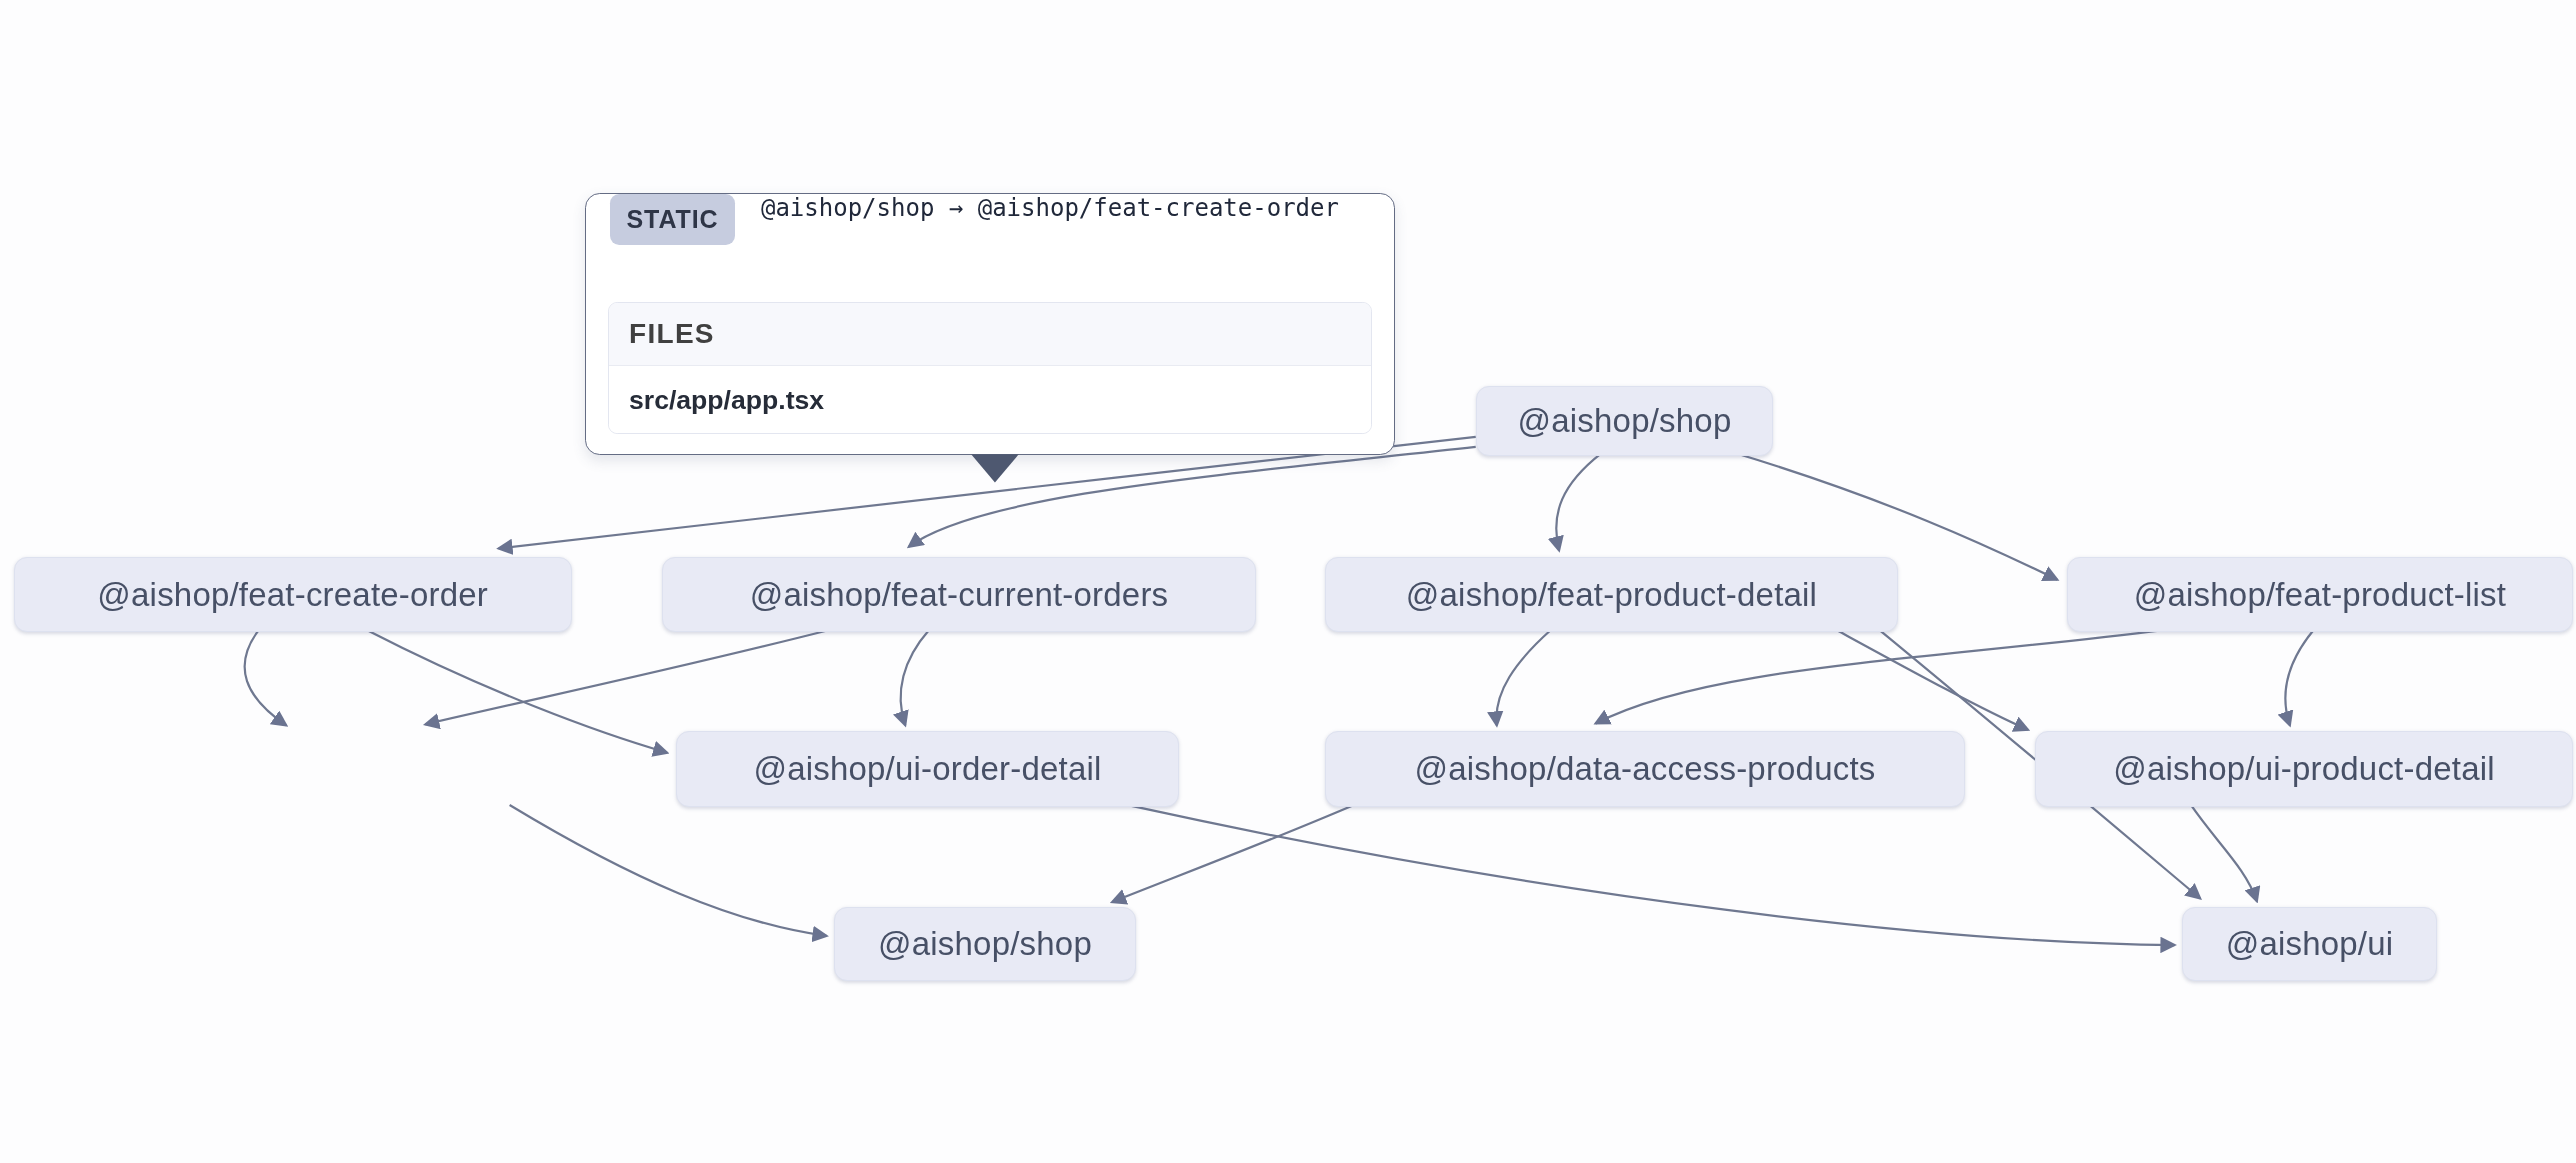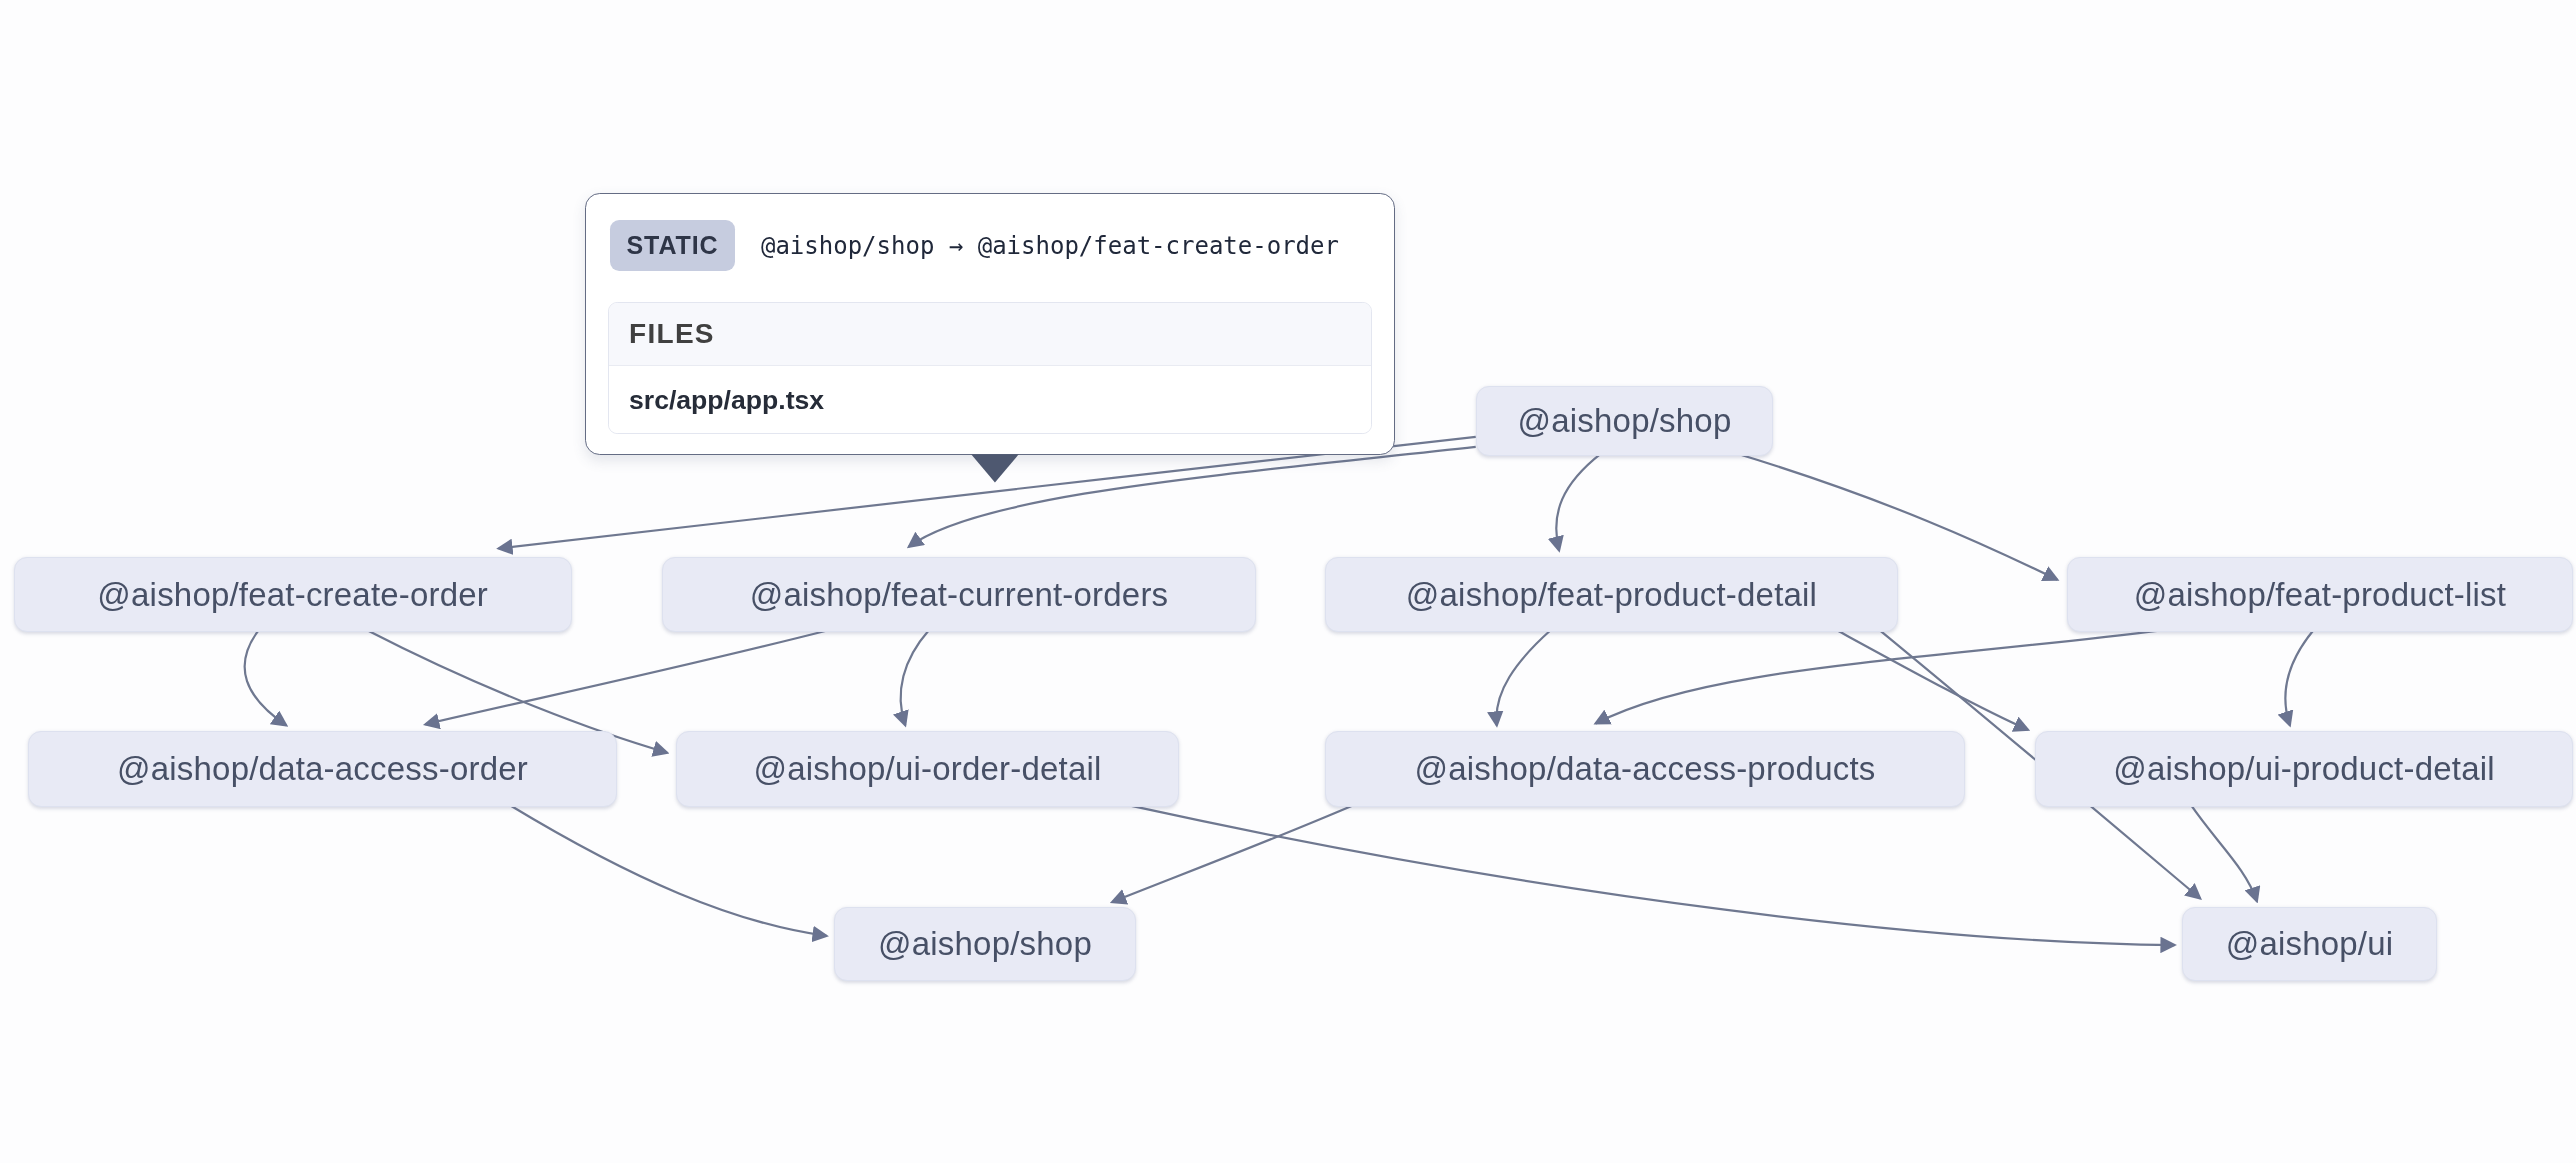--- a/index.html
+++ b/index.html
@@ -22,21 +22,21 @@
   }
   
   .tooltip{
     position:absolute;left:585px;top:193px;width:810px;height:262px;z-index:4;
     background:#ffffff;border:1.8px solid #646c84;border-radius:14.7px;
     box-shadow:0 5.5px 13px rgba(80,90,120,.14);
     box-sizing:border-box;
   }
   .tooltip-header{
     position:absolute;left:0;top:0;right:0;height:103px;
-    display:flex;align-items:center;gap:26px;padding:0 24px;box-sizing:border-box;
+    display:flex;align-items:flex-start;gap:26px;padding:0 24px;box-sizing:border-box;
   }
   .badge{
     background:#c6ccdf;color:#2e3547;border-radius:9.2px;
     padding:11px 16.5px;font-size:25px;font-weight:700;letter-spacing:0.9px;
   }
   .route{
     font-family:"DejaVu Sans Mono", monospace;
     font-size:24px;color:#20283a;white-space:nowrap;
   }
   .files-panel{
@@ -80,21 +80,20 @@
     <path d="M556,879 C690,960 800,1008 902,1022" class="edge" marker-end="url(#arrow)"></path>
     <path d="M1478,879 C1382,920 1292,954 1214,985" class="edge" marker-end="url(#arrow)"></path>
   </svg>
 
 <div id="nodes">
     <div class="node" style="left: 1476px; top: 386px; width: 295px; height: 68px; text-align: center;">@aishop/shop</div>
     <div class="node" style="left: 13.7px; top: 557px; width: 556px; height: 73px;">@aishop/feat-create-order</div>
     <div class="node" style="left: 662px; top: 557px; width: 592px; height: 73px;">@aishop/feat-current-orders</div>
     <div class="node" style="left: 1325px; top: 557px; width: 571px; height: 73px;">@aishop/feat-product-detail</div>
     <div class="node" style="left: 2067px; top: 557px; width: 504px; height: 73px;">@aishop/feat-product-list</div>
-    <div class="node" style="left: 28px; top: 731px; width: 587px; height: 74px;">@aishop/data-access-order</div>
     <div class="node" style="left: 676px; top: 731px; width: 501px; height: 74px; text-align: right;">@aishop/ui-order-detail</div>
     <div class="node" style="left: 1325px; top: 731px; width: 638px; height: 74px;">@aishop/data-access-products</div>
     <div class="node" style="left: 2035px; top: 731px; width: 536px; height: 74px;">@aishop/ui-product-detail</div>
     <div class="node" style="left: 834px; top: 907px; width: 300px; height: 72px;">@aishop/shop</div>
     <div class="node" style="left: 2182px; top: 907px; width: 253px; height: 72px;">@aishop/ui</div>
   </div>
 
 <div class="tooltip">
   <div class="tooltip-header">
     <span class="badge">STATIC</span>

